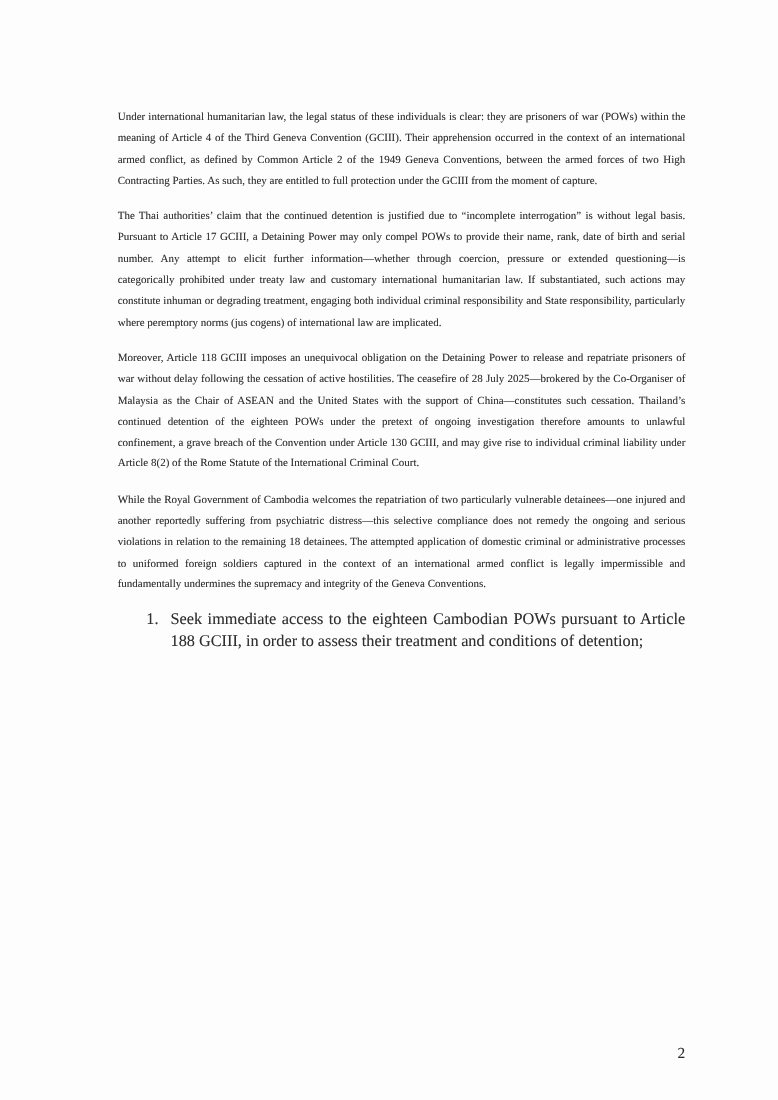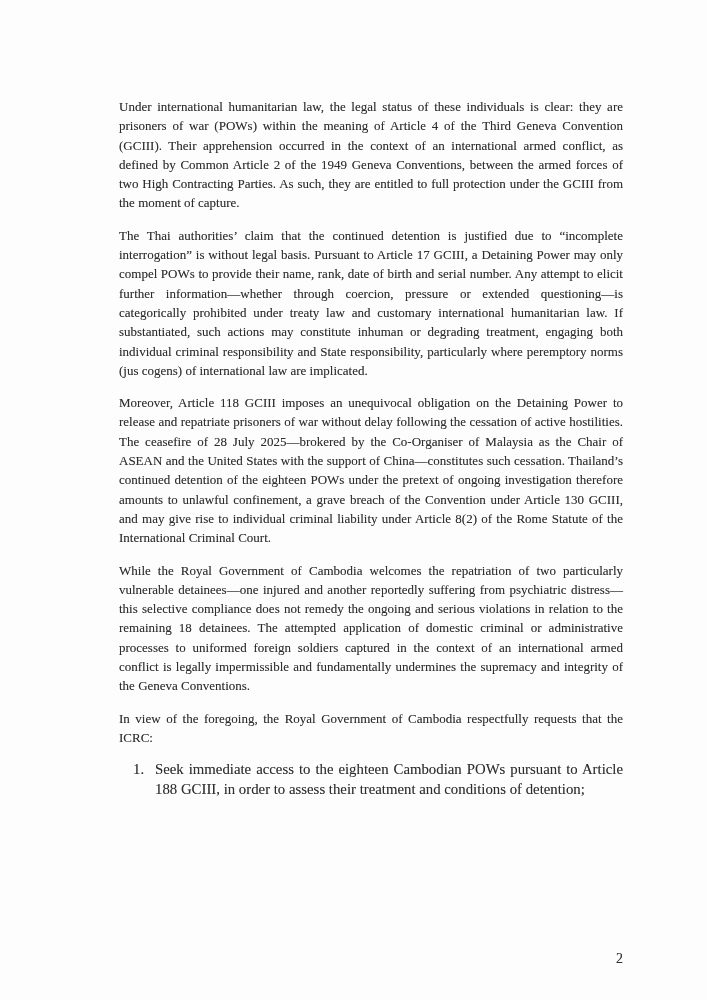--- a/index.html
+++ b/index.html
@@ -16,24 +16,24 @@
     color: #2e2e2e;
     overflow: hidden;
   }
   .text-block {
     position: absolute;
     left: 107px;
     top: 97px;
     width: 516px;
   }
   .para {
-    font-size: 13px;
+    font-size: 10px;
     line-height: 19.3px;
     text-align: justify;
-    margin: 0 0 13px 12px;
+    margin: 0 0 13px 0;
     text-shadow: 0 0 0.4px rgba(40,40,40,0.35);
     font-family: Liberation Serif, serif;
   }
   .numbered-list {
     margin: 0;
     padding: 0;
   }
   .list-item {
     display: flex;
     font-size: 14.8px;
@@ -62,21 +62,20 @@
 </style>
 </head>
 <body>
 
 <div class="page">
   <div class="text-block">
     <p class="para">Under international humanitarian law, the legal status of these individuals is clear: they are prisoners of war (POWs) within the meaning of Article 4 of the Third Geneva Convention (GCIII). Their apprehension occurred in the context of an international armed conflict, as defined by Common Article 2 of the 1949 Geneva Conventions, between the armed forces of two High Contracting Parties. As such, they are entitled to full protection under the GCIII from the moment of capture.</p>
     <p class="para">The Thai authorities’ claim that the continued detention is justified due to “incomplete interrogation” is without legal basis. Pursuant to Article 17 GCIII, a Detaining Power may only compel POWs to provide their name, rank, date of birth and serial number. Any attempt to elicit further information—whether through coercion, pressure or extended questioning—is categorically prohibited under treaty law and customary international humanitarian law. If substantiated, such actions may constitute inhuman or degrading treatment, engaging both individual criminal responsibility and State responsibility, particularly where peremptory norms (jus cogens) of international law are implicated.</p>
     <p class="para">Moreover, Article 118 GCIII imposes an unequivocal obligation on the Detaining Power to release and repatriate prisoners of war without delay following the cessation of active hostilities. The ceasefire of 28 July 2025—brokered by the Co-Organiser of Malaysia as the Chair of ASEAN and the United States with the support of China—constitutes such cessation. Thailand’s continued detention of the eighteen POWs under the pretext of ongoing investigation therefore amounts to unlawful confinement, a grave breach of the Convention under Article 130 GCIII, and may give rise to individual criminal liability under Article 8(2) of the Rome Statute of the International Criminal Court.</p>
     <p class="para">While the Royal Government of Cambodia welcomes the repatriation of two particularly vulnerable detainees—one injured and another reportedly suffering from psychiatric distress—this selective compliance does not remedy the ongoing and serious violations in relation to the remaining 18 detainees. The attempted application of domestic criminal or administrative processes to uniformed foreign soldiers captured in the context of an international armed conflict is legally impermissible and fundamentally undermines the supremacy and integrity of the Geneva Conventions.</p>
-    <p class="para">In view of the foregoing, the Royal Government of Cambodia respectfully requests that the ICRC:</p>
     <div class="numbered-list">
       <div class="list-item">
         <span class="num">1.</span>
         <span class="item-text">Seek immediate access to the eighteen Cambodian POWs pursuant to Article 188 GCIII, in order to assess their treatment and conditions of detention;</span>
       </div>
     </div>
   </div>
   <div class="page-number">2</div>
 </div>
 

